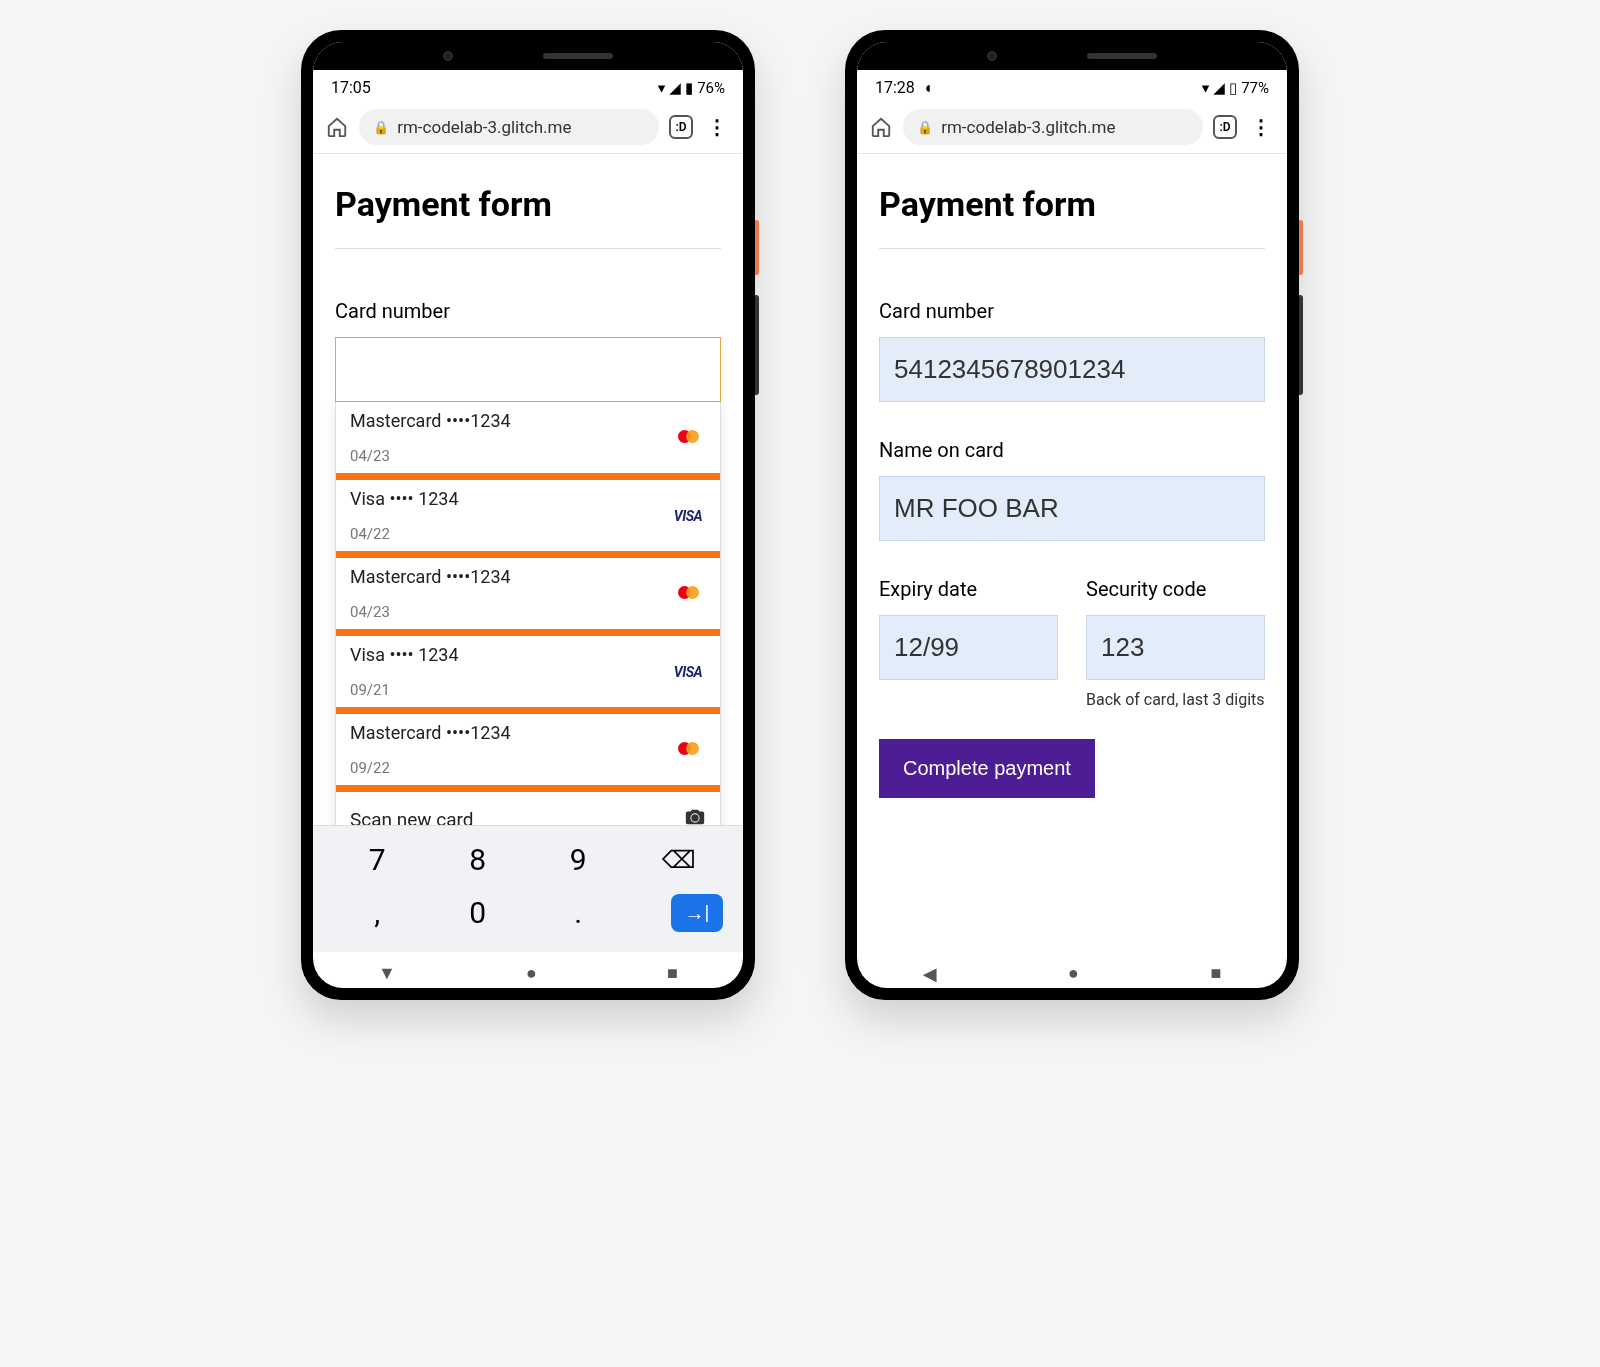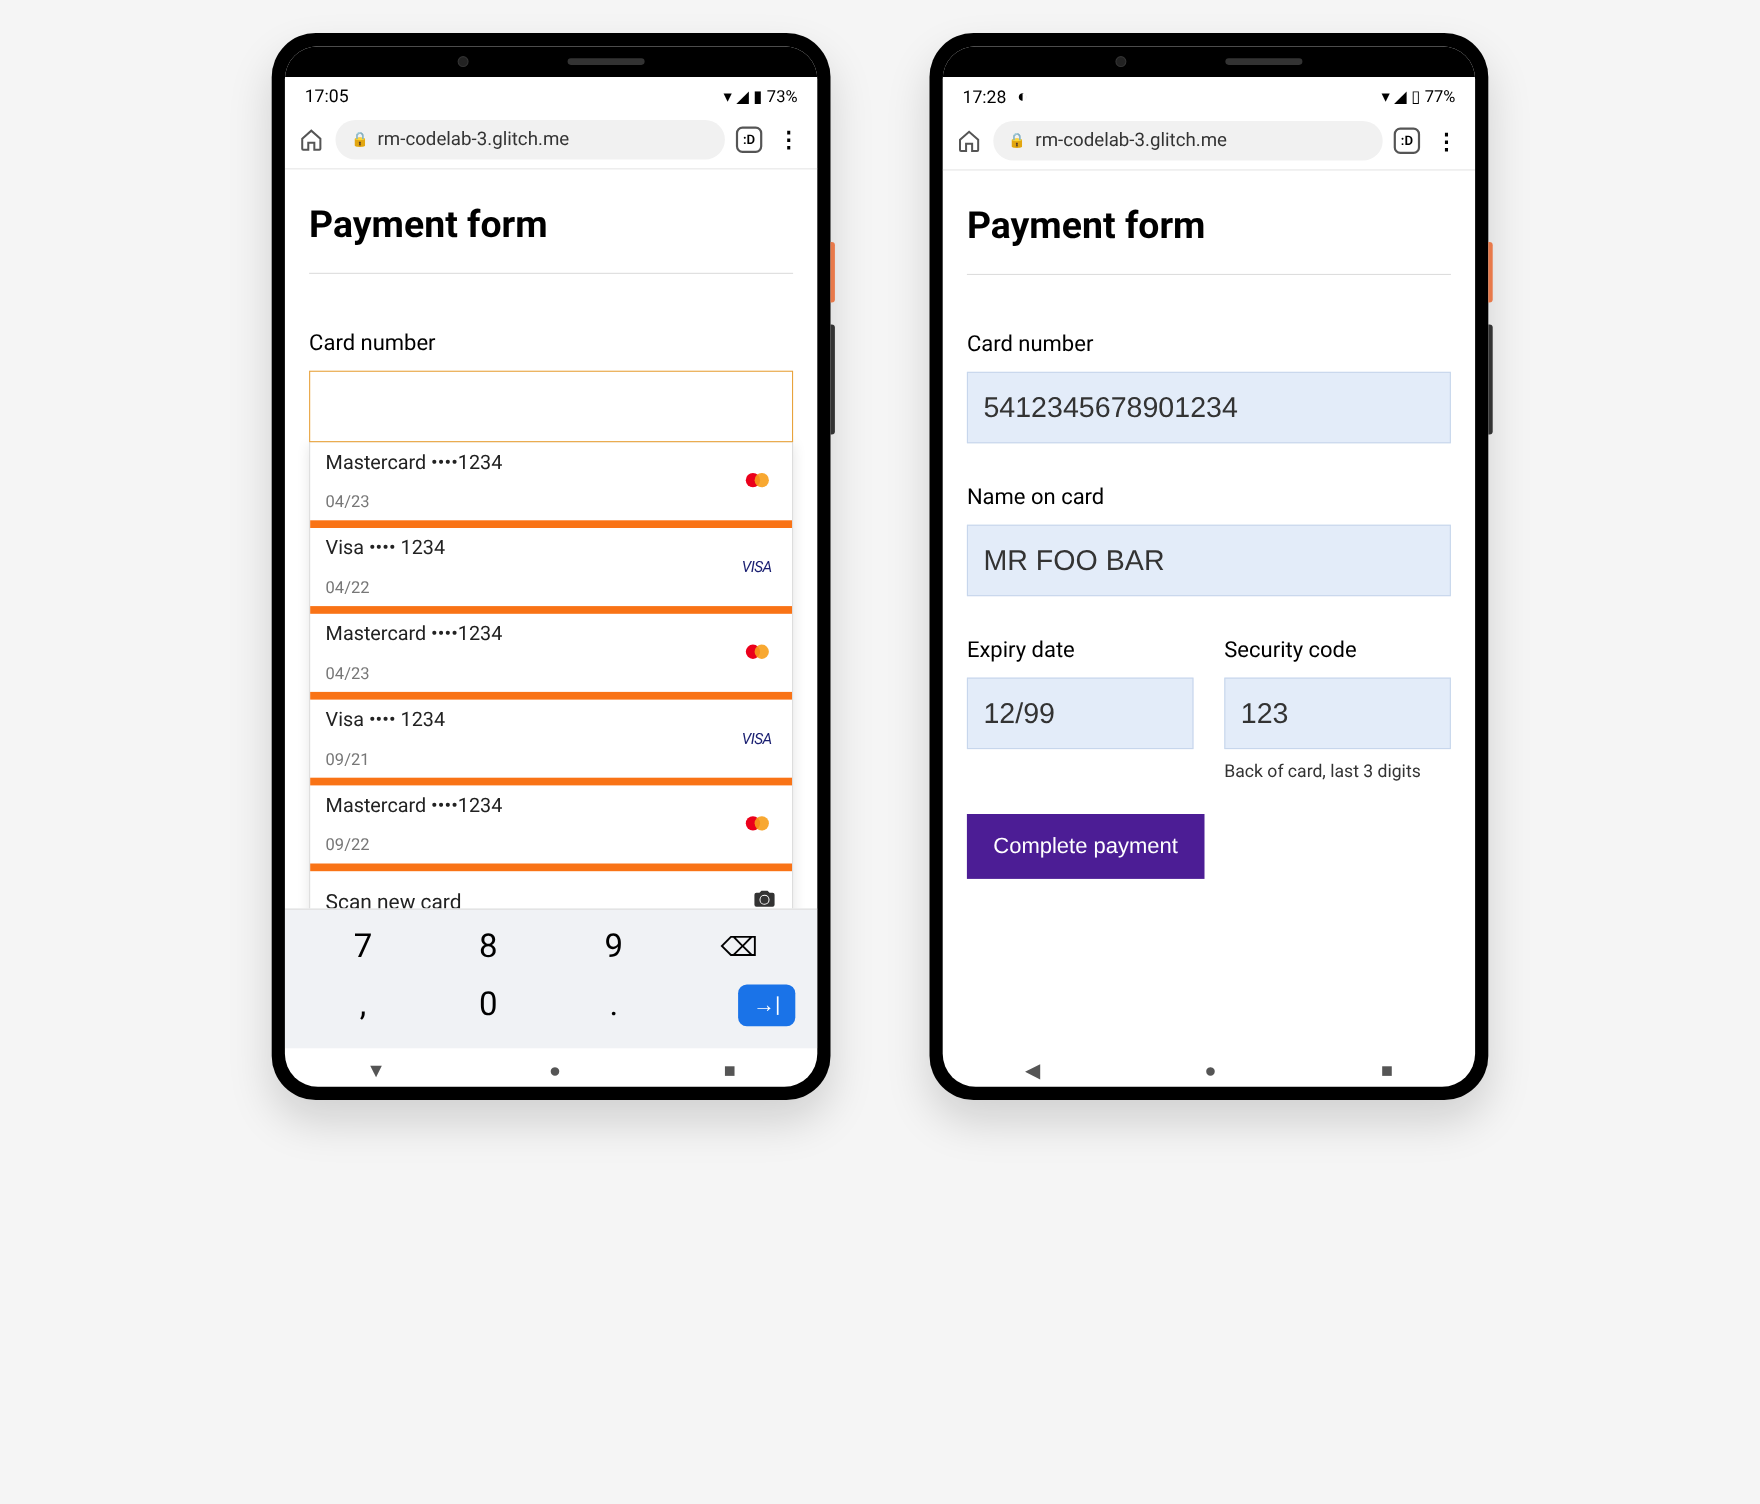--- a/index.html
+++ b/index.html
@@ -5,21 +5,21 @@
 * { box-sizing: border-box; margin: 0; padding: 0; }
 body {
   background: #f5f5f5;
   font-family: -apple-system, BlinkMacSystemFont, 'Segoe UI', Roboto, Arial, sans-serif;
   display: flex;
   justify-content: center;
   gap: 90px;
   padding: 30px 20px 60px;
 }
 .phone {
-  width: 508px;
+  width: 454px;
   height: 970px;
   background: #000;
   border-radius: 40px;
   padding: 12px;
   position: relative;
   box-shadow: 0 20px 40px rgba(0,0,0,0.15);
 }
 .phone::before {
   content: '';
   position: absolute;
@@ -210,21 +210,21 @@
   color: #222;
   padding: 8px 0;
   text-align: center;
 }
 .card-logo { width: 36px; text-align: center; font-size: 10px; }
 .mc-logo {
   display: inline-flex;
 }
 .mc-red { width: 13px; height: 13px; background: #eb001b; border-radius: 50%; }
 .mc-yellow { width: 13px; height: 13px; background: #f79e1b; border-radius: 50%; margin-left: -5px; opacity: 0.9; }
-.visa-logo { color: #1a1f71; font-weight: 400; font-style: italic; font-size: 14px; letter-spacing: -0.5px; }
+.visa-logo { color: #1a1f71; font-weight: 700; font-style: italic; font-size: 14px; letter-spacing: -0.5px; }
 .camera-icon { font-size: 20px; }
 .gpay {
   display: inline-flex;
   align-items: center;
   font-size: 17px;
   font-weight: 500;
   gap: 2px;
 }
 .g-multicolor {
   font-weight: 700;
@@ -284,21 +284,21 @@
     </div>
 
     <div class="status-bar">
       <div class="status-left">
         <span>17:05</span>
       </div>
       <div class="status-right">
         <span>▾</span>
         <span>◢</span>
         <span>▮</span>
-        <span>73%</span>
+        <span>76%</span>
       </div>
     </div>
 
     <div class="browser-bar">
       <span class="home-icon">
         <svg width="22" height="22" viewBox="0 0 24 24" fill="none" stroke="#555" stroke-width="2">
             <path d="M3 11l9-8 9 8v10a1 1 0 01-1 1h-5v-7h-6v7H4a1 1 0 01-1-1V11z"></path>
           </svg>
       </span>
       <div class="url-pill">

